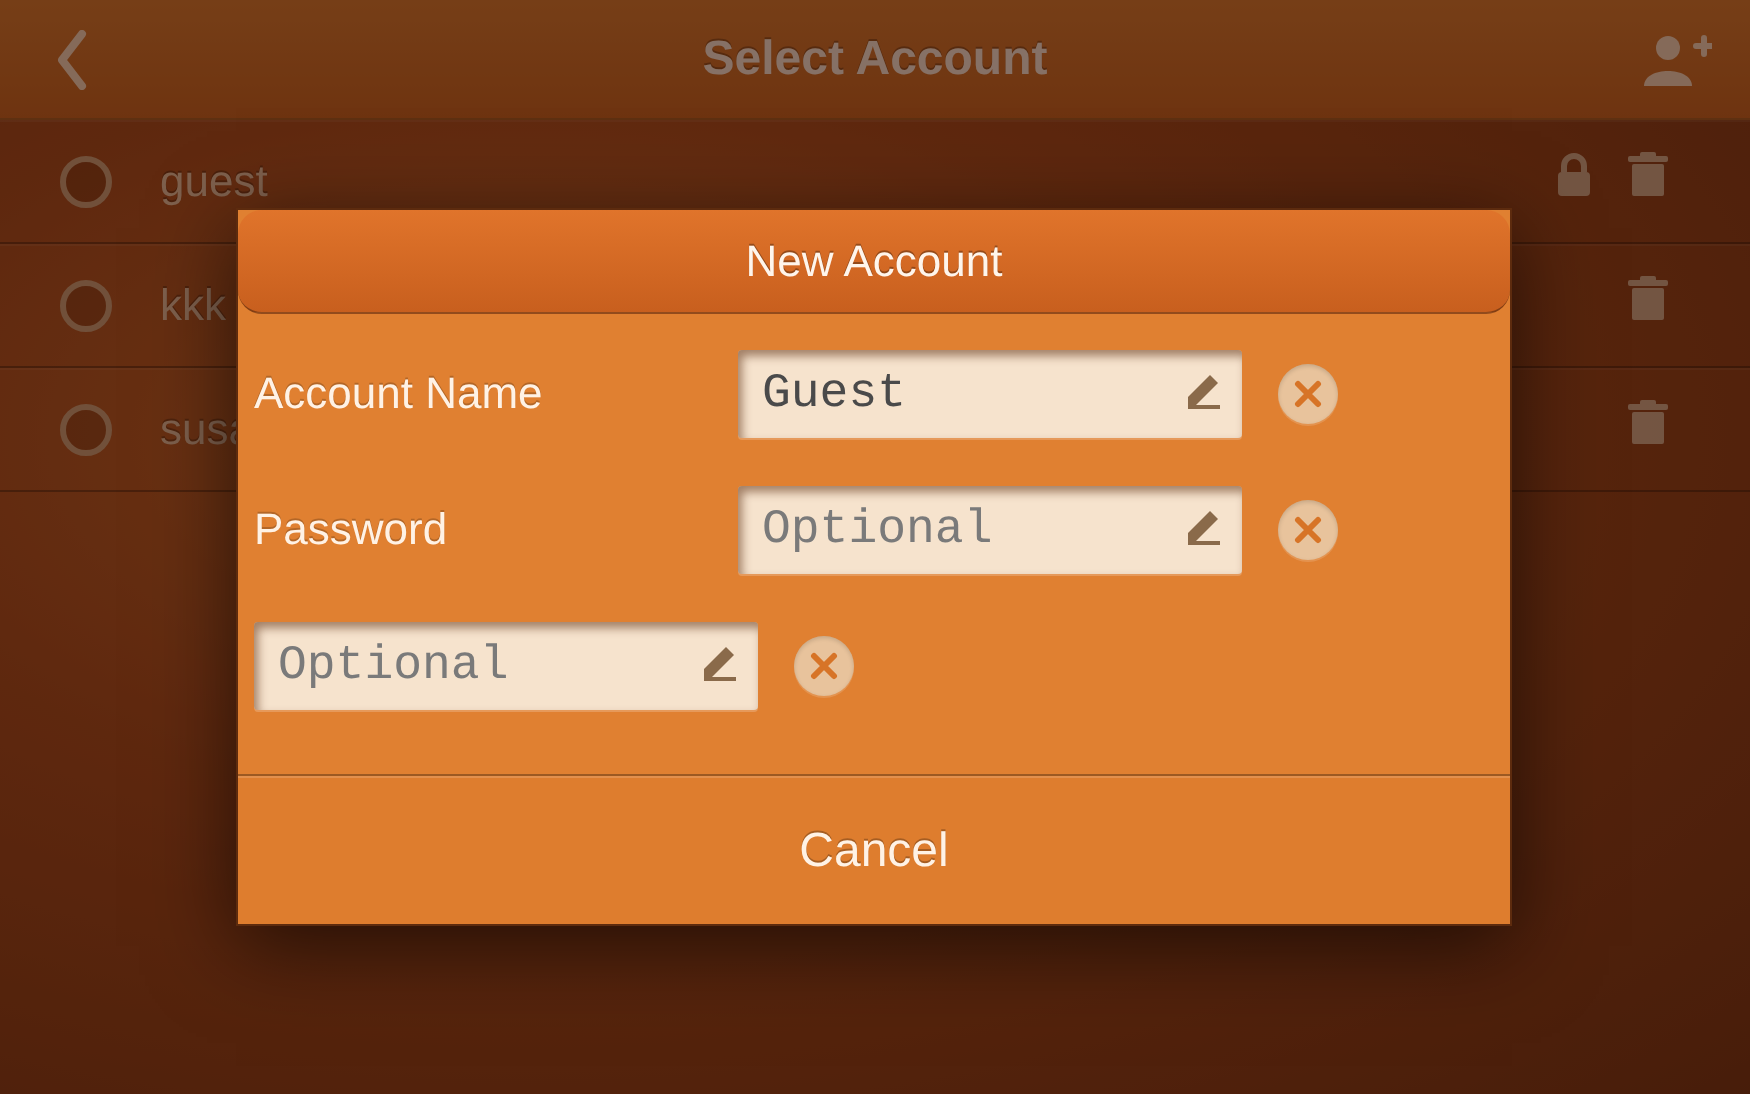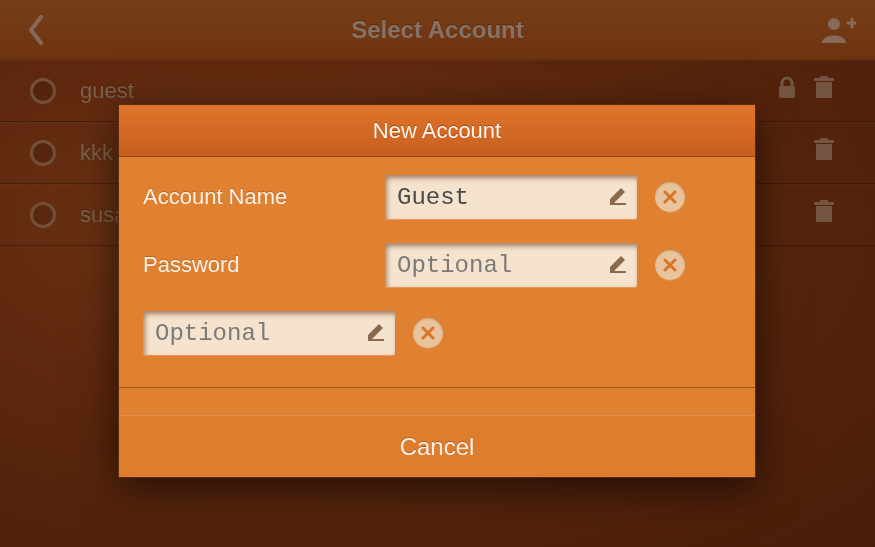--- a/index.html
+++ b/index.html
@@ -72,23 +72,24 @@
     box-shadow: 0 10px 40px rgba(0,0,0,0.6);
   }
   .dialog-header {
     height: 52px;
     background: linear-gradient(#e0742b, #c85f1e);
     border-bottom: 1px solid rgba(0,0,0,0.35);
     display:flex; align-items:center; justify-content:center;
     color: #fff5eb;
     font-size: 22px;
     text-shadow: 0 -1px 0 rgba(0,0,0,0.3);
+    border-radius: 12px;
   }
   .dialog-body {
-    padding: 18px 24px 8px 24px;
+    padding: 18px 24px 8px 8px;
     border-bottom: 1px solid rgba(0,0,0,0.3);
   }
   .field {
     display:flex;
     align-items:center;
     margin-bottom: 24px;
   }
   .field-label {
     width: 242px;
     color: #fff2e5;
@@ -122,22 +123,21 @@
     background:#e8c39c;
     margin-left:18px;
     display:flex; align-items:center; justify-content:center;
     cursor:pointer;
     box-shadow: 0 1px 0 rgba(255,255,255,0.15), inset 0 1px 2px rgba(0,0,0,0.15);
   }
   .clear-btn svg { display:block; }
 
   .dialog-footer {
     display:flex;
-    height: 62px;
-    margin-top: 27px;
+    height: 74px;
   }
   .dialog-btn {
     flex:1;
     display:flex; align-items:center; justify-content:center;
     color:#fff2e5;
     font-size:24px;
     cursor:pointer;
     text-shadow: 0 -1px 0 rgba(0,0,0,0.25);
     background: #de7d2e;
     border-top: 1px solid rgba(255,255,255,0.15);

